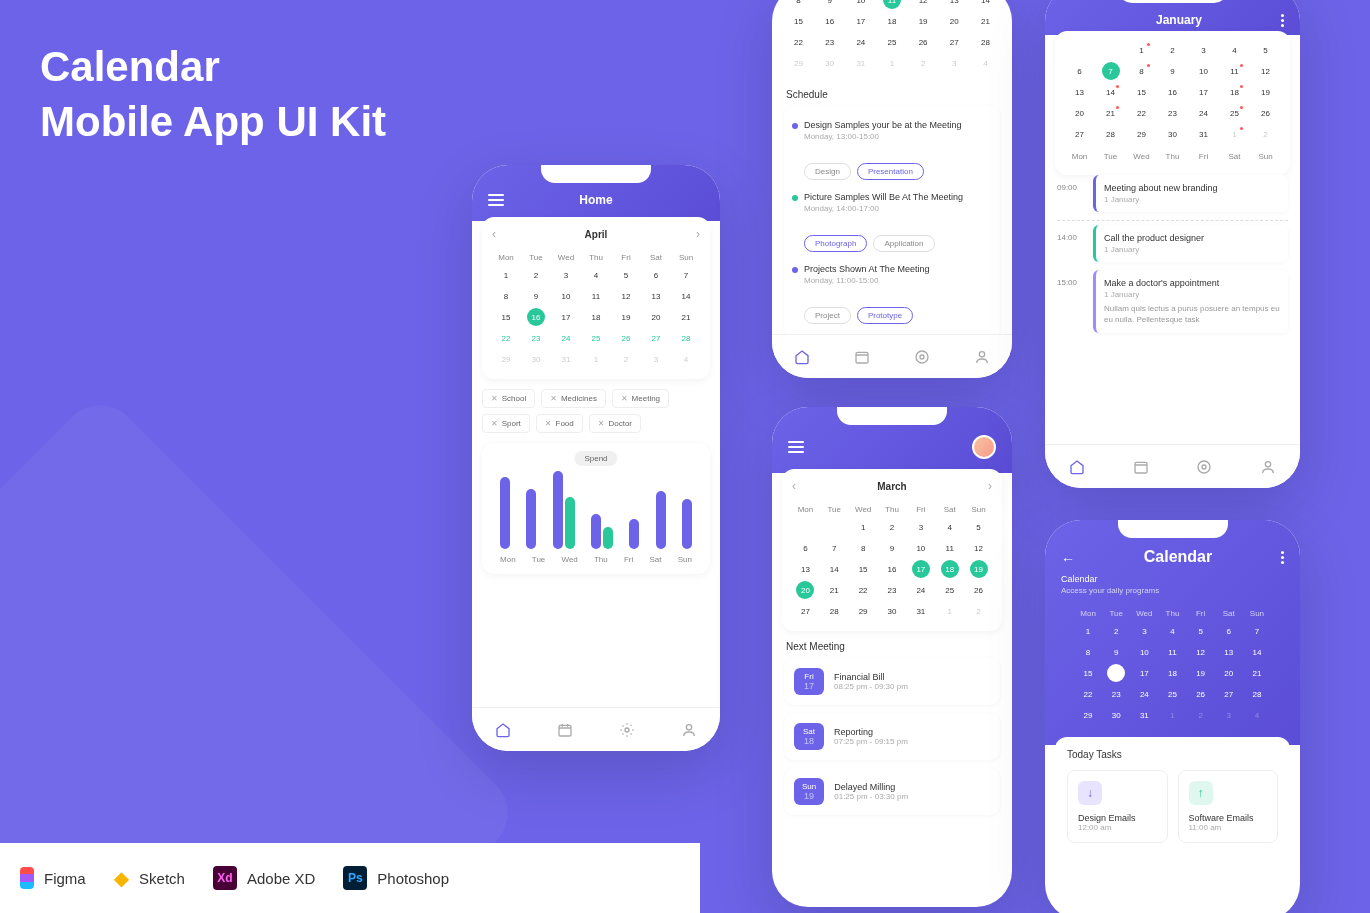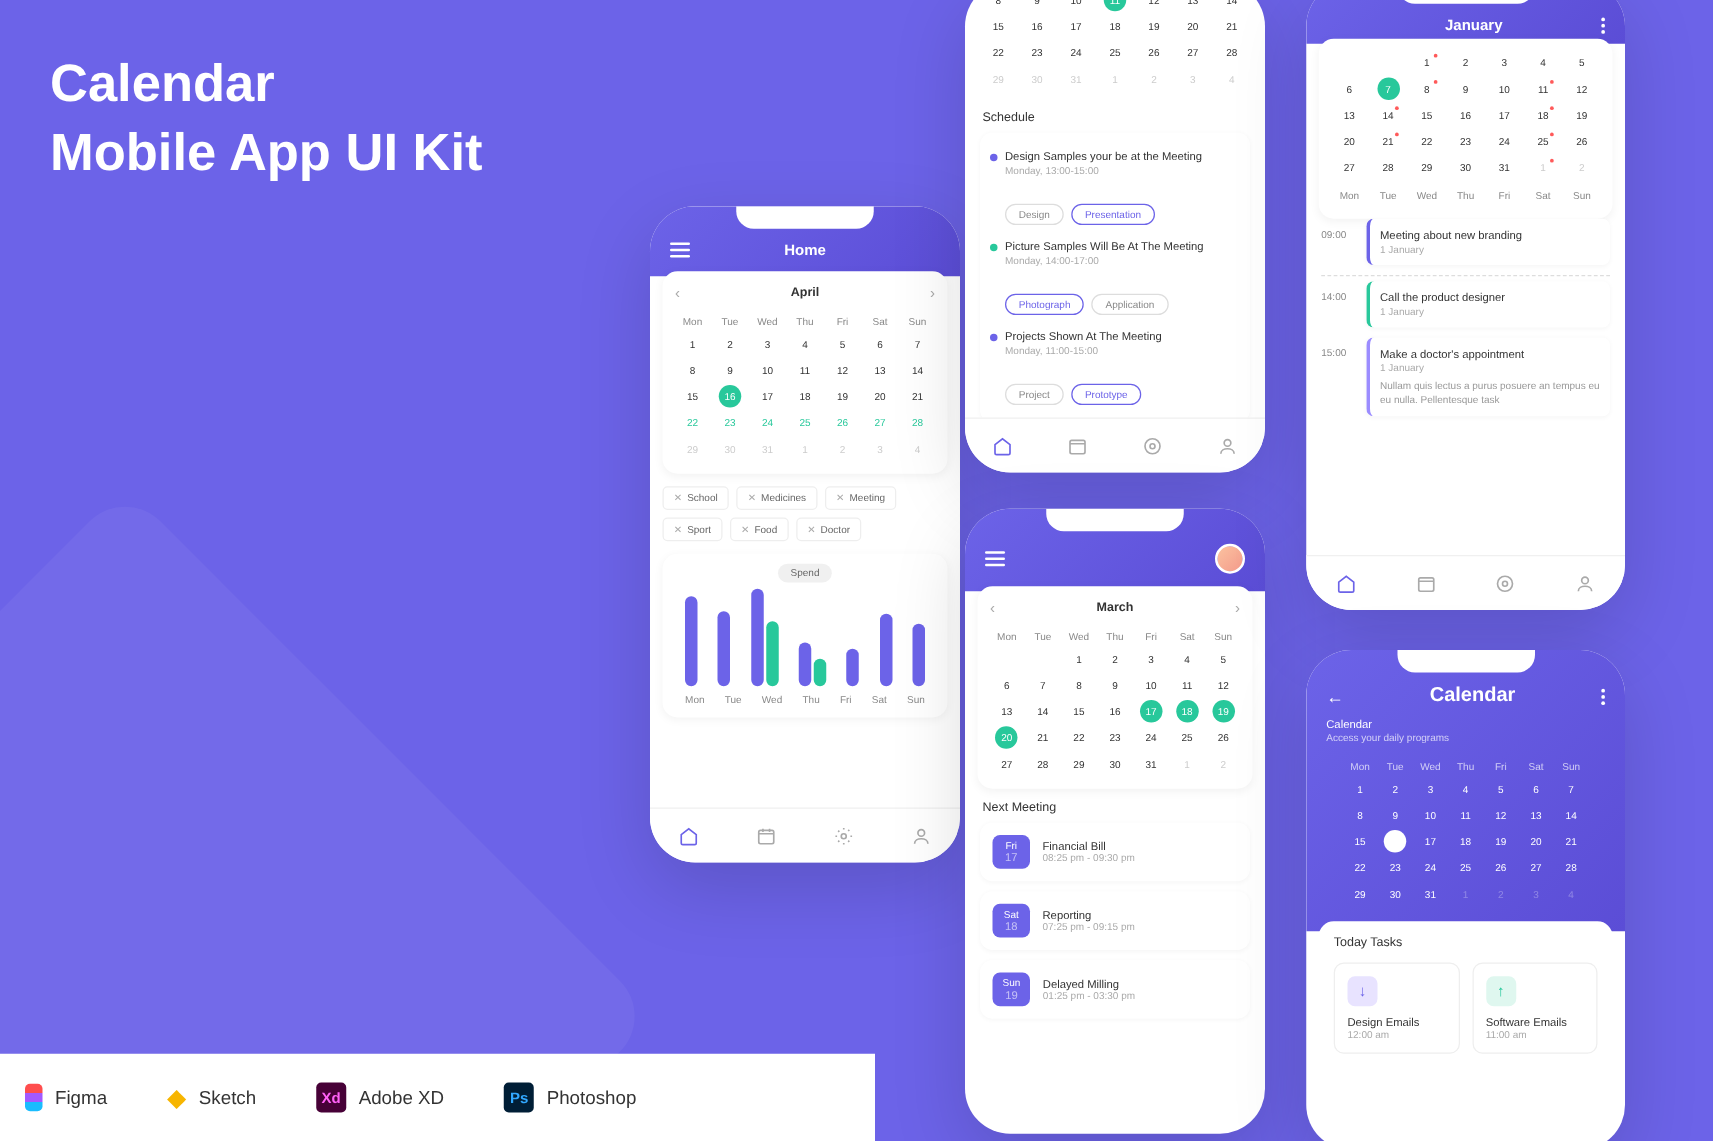--- a/index.html
+++ b/index.html
@@ -1,28 +1,28 @@
 <!DOCTYPE html>
 <html><head>
 <meta charset="utf-8">
 <style>
 * { margin: 0; padding: 0; box-sizing: border-box; font-family: -apple-system, BlinkMacSystemFont, 'Segoe UI', sans-serif; }
 body { background: #6c63e8; width: 1370px; height: 913px; position: relative; overflow: hidden; }
 .bg-shape { position: absolute; width: 600px; height: 600px; background: rgba(255,255,255,0.05); transform: rotate(45deg); left: -200px; bottom: -200px; border-radius: 40px; }
 .title { position: absolute; left: 40px; top: 40px; color: white; font-size: 42px; font-weight: 700; line-height: 1.3; }
-.tools-bar { position: absolute; left: 0; bottom: 0; width: 700px; height: 70px; background: white; display: flex; align-items: center; padding: 0 20px; gap: 48px; }
+.tools-bar { position: absolute; left: 0; bottom: 0; width: 700px; height: 70px; background: white; display: flex; align-items: center; padding: 0 20px; gap: 28px; }
 .tool { display: flex; align-items: center; gap: 10px; font-size: 15px; color: #333; }
 .tool-icon { width: 24px; height: 24px; border-radius: 4px; display: flex; align-items: center; justify-content: center; font-size: 12px; font-weight: bold; }
 .figma-icon { background: linear-gradient(#ff4d4d 33%, #a259ff 33% 66%, #1abcfe 66%); width: 14px; height: 22px; border-radius: 4px; }
 .sketch-icon { color: #f7b500; font-size: 20px; }
 .xd-icon { background: #470137; color: #ff61f6; }
 .ps-icon { background: #001e36; color: #31a8ff; }
 
 .phone { position: absolute; background: white; border-radius: 36px; box-shadow: 0 20px 60px rgba(0,0,0,0.15); overflow: hidden; }
-.phone1 { left: 520px; top: 165px; width: 248px; height: 525px; }
+.phone1 { left: 472px; top: 165px; width: 248px; height: 586px; }
 .phone2 { left: 772px; top: -15px; width: 240px; height: 393px; }
 .phone3 { left: 772px; top: 407px; width: 240px; height: 500px; }
 .phone4 { left: 1045px; top: -15px; width: 255px; height: 503px; }
 .phone5 { left: 1045px; top: 520px; width: 255px; height: 400px; }
 
 .notch { position: absolute; top: 0; left: 50%; transform: translateX(-50%); width: 110px; height: 18px; background: white; border-radius: 0 0 14px 14px; z-index: 10; }
 
 .header { background: linear-gradient(135deg, #6c63e8, #5b4dd6); color: white; padding: 28px 16px 14px; display: flex; align-items: center; justify-content: space-between; font-size: 12px; }
 .header-title { font-weight: 600; }
 .menu-icon { width: 16px; height: 12px; display: flex; flex-direction: column; justify-content: space-between; }

